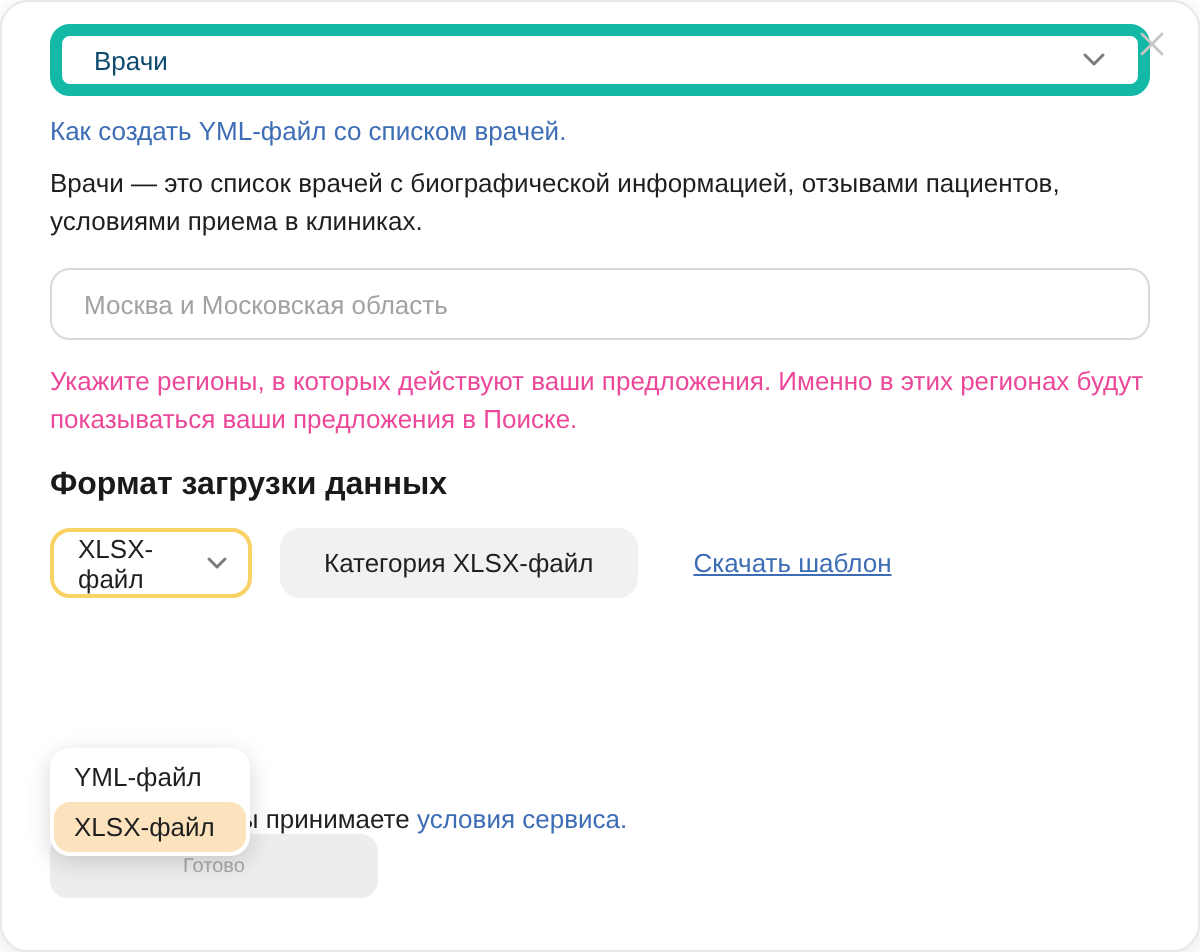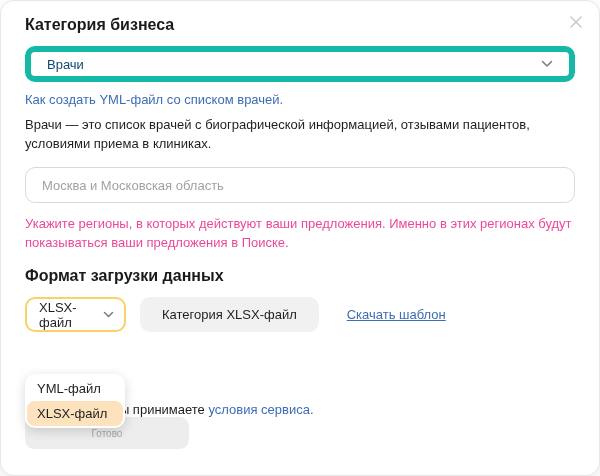--- a/index.html
+++ b/index.html
@@ -71,21 +71,20 @@
 
   <button class="close-btn">
     <span class="chevron">
       <svg width="14" height="14" viewBox="0 0 14 14">
           <path d="M2 2 L12 12 M12 2 L2 12" stroke="#c6c6c6" stroke-width="1.4" fill="none" stroke-linecap="round"></path>
         </svg>
     </span>
   </button>
 
 
-  <h2 class="section-label">Категория бизнеса</h2>
 
   <div class="field">
     <span>Врачи</span>
     <span class="chevron">
       <svg width="12" height="8" viewBox="0 0 12 8">
           <path d="M1.5 1.5 L6 6 L10.5 1.5" stroke="#7b7b7b" stroke-width="1.5" fill="none" stroke-linecap="round" stroke-linejoin="round"></path>
         </svg>
     </span>
   </div>
 

